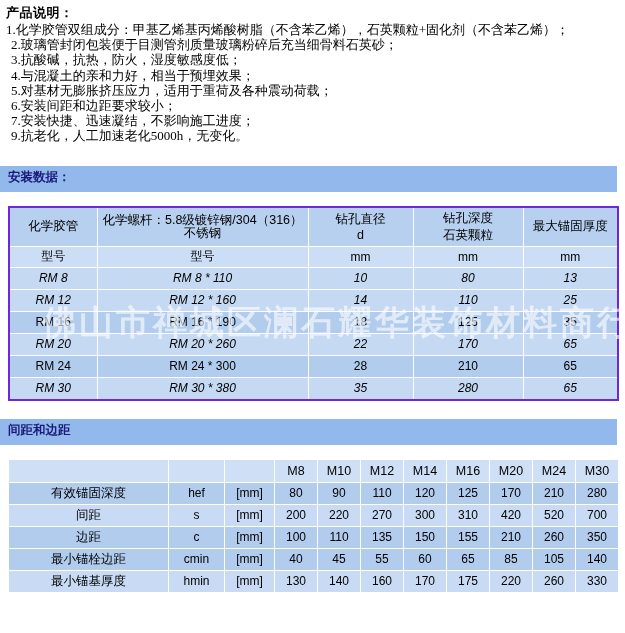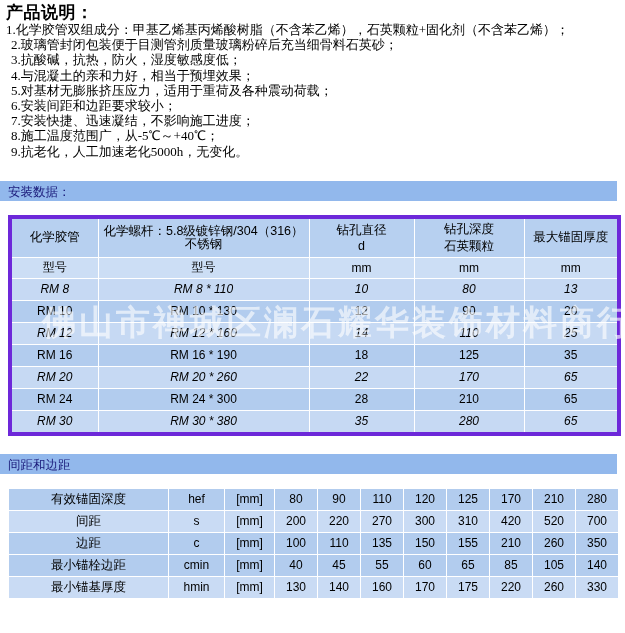--- a/index.html
+++ b/index.html
@@ -14,48 +14,48 @@
     color: #000000;
     position: relative;
     overflow: hidden;
   }
 
   
   .desc-block {
     padding: 5px 0 0 3px;
   }
   .desc-title {
-    font-size: 17px;
+    font-size: 13px;
     font-weight: bold;
     line-height: 16px;
     margin: 0 0 1px 3px;
     letter-spacing: 0.5px;
   }
   .desc-line {
     font-size: 13px;
     line-height: 15.2px;
     white-space: nowrap;
     margin-left: 3px;
     font-family: Liberation Serif, serif;
   }
   .desc-line.indent {
     margin-left: 8px;
   }
 
   
   .section-bar {
     background: #92b8ec;
-    height: 20px;
+    height: 26px;
     line-height: 22px;
     width: 617px;
     margin: 0;
     padding-left: 8px;
     box-sizing: border-box;
     font-size: 12.5px;
-    font-weight: normal;
+    font-weight: bold;
     color: #1a1a7a;
   }
   .bar-gap-top { height: 22px; }
   .bar-gap-mid { height: 18px; }
 
   
   table.spec {
     border-collapse: collapse;
     margin-left: 8px;
     table-layout: fixed;
@@ -68,21 +68,21 @@
     vertical-align: middle;
     color: #000;
     font-size: 12px;
     padding: 0 2px;
     overflow: hidden;
     white-space: nowrap;
   }
   table.spec td.wrap { white-space: normal; line-height: 13px; }
 
   
-  #table1 { width: 609px; border: 4px solid #6d28d9; }
+  #table1 { width: 609px; border: 2px solid #6d28d9; }
   #table1 td { background: #b7d0f0; height: 21px; }
   #table1 tr.hdr td { height: 38px; font-size: 12.5px; background: #b7d0f0; }
   #table1 tr.unit td { background: #ccdef5; height: 20px; }
   #table1 tr.r-even td { background: #c6d9f3; font-style: italic; }
   #table1 tr.r-odd td  { background: #b2ccee; }
 
   
   #table2 { width: 609px; border: 1px solid #8fb4e3; }
   #table2 td { height: 21px; background: #c6d9f3; }
   #table2 tr.hdr td { background: #cfe0f6; height: 22px; font-size: 12.5px; }
@@ -119,21 +119,20 @@
 
 <div class="desc-block">
   <div class="desc-title">产品说明：</div>
   <div class="desc-line">1.化学胶管双组成分：甲基乙烯基丙烯酸树脂（不含苯乙烯），石英颗粒+固化剂（不含苯乙烯）；</div>
   <div class="desc-line indent">2.玻璃管封闭包装便于目测管剂质量玻璃粉碎后充当细骨料石英砂；</div>
   <div class="desc-line indent">3.抗酸碱，抗热，防火，湿度敏感度低；</div>
   <div class="desc-line indent">4.与混凝土的亲和力好，相当于预埋效果；</div>
   <div class="desc-line indent">5.对基材无膨胀挤压应力，适用于重荷及各种震动荷载；</div>
   <div class="desc-line indent">6.安装间距和边距要求较小；</div>
   <div class="desc-line indent">7.安装快捷、迅速凝结，不影响施工进度；</div>
-  <div class="desc-line indent">8.施工温度范围广，从-5℃～+40℃；</div>
   <div class="desc-line indent">9.抗老化，人工加速老化5000h，无变化。</div>
 </div>
 
 <div class="bar-gap-top"></div>
 
 <div class="section-bar">安装数据：</div>
 
 <div style="height:14px"></div>
 
 <table id="table1" class="spec">
@@ -165,27 +164,20 @@
       <td>mm</td>
       <td>mm</td>
     </tr>
     <tr class="r-even">
       <td>RM 8</td>
       <td>RM 8 * 110</td>
       <td>10</td>
       <td>80</td>
       <td>13</td>
     </tr>
-    <tr class="r-odd">
-      <td>RM 10</td>
-      <td>RM 10 * 130</td>
-      <td>12</td>
-      <td>90</td>
-      <td>20</td>
-    </tr>
     <tr class="r-even">
       <td>RM 12</td>
       <td>RM 12 * 160</td>
       <td>14</td>
       <td>110</td>
       <td>25</td>
     </tr>
     <tr class="r-odd">
       <td>RM 16</td>
       <td>RM 16 * 190</td>
@@ -231,20 +223,33 @@
     <col style="width:43px">
       <col style="width:43px">
       <col style="width:43px">
       <col style="width:43px">
     <col style="width:43px">
       <col style="width:43px">
       <col style="width:43px">
       <col style="width:43px">
   </colgroup>
   <tbody>
+    <tr class="hdr">
+      <td></td>
+      <td></td>
+      <td></td>
+      <td>M8</td>
+      <td>M10</td>
+      <td>M12</td>
+      <td>M14</td>
+      <td>M16</td>
+      <td>M20</td>
+      <td>M24</td>
+      <td>M30</td>
+    </tr>
 
     <tr class="r-odd">
       <td class="label">有效锚固深度</td>
       <td>hef</td>
       <td>[mm]</td>
       <td>80</td>
       <td>90</td>
       <td>110</td>
       <td>120</td>
       <td>125</td>

